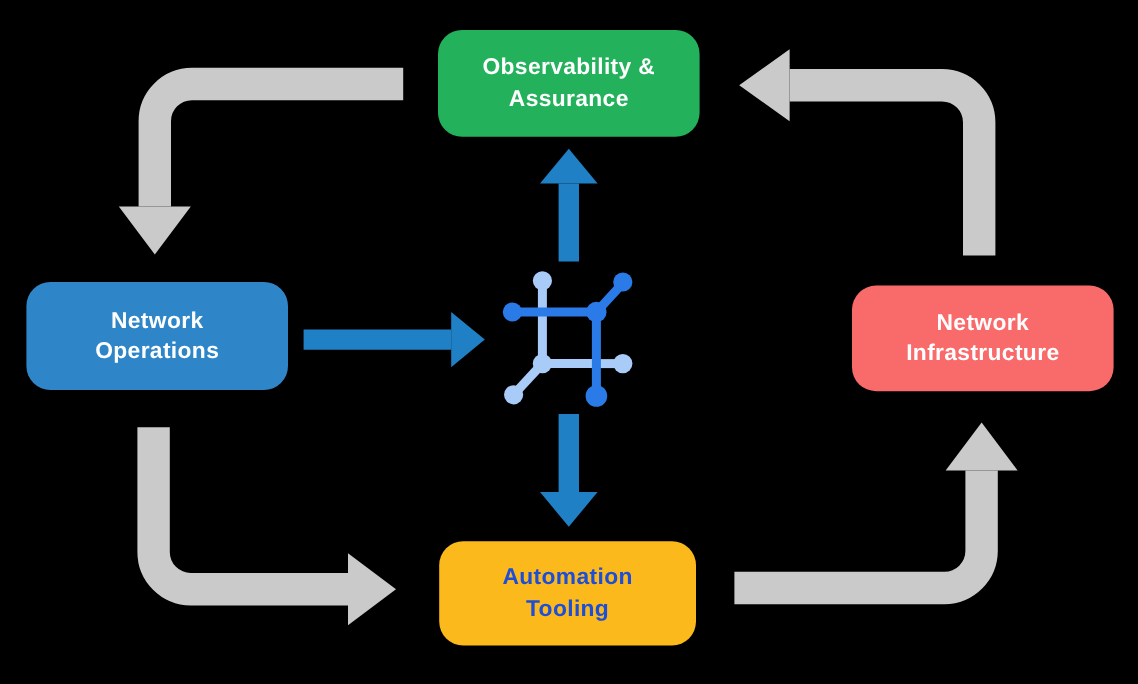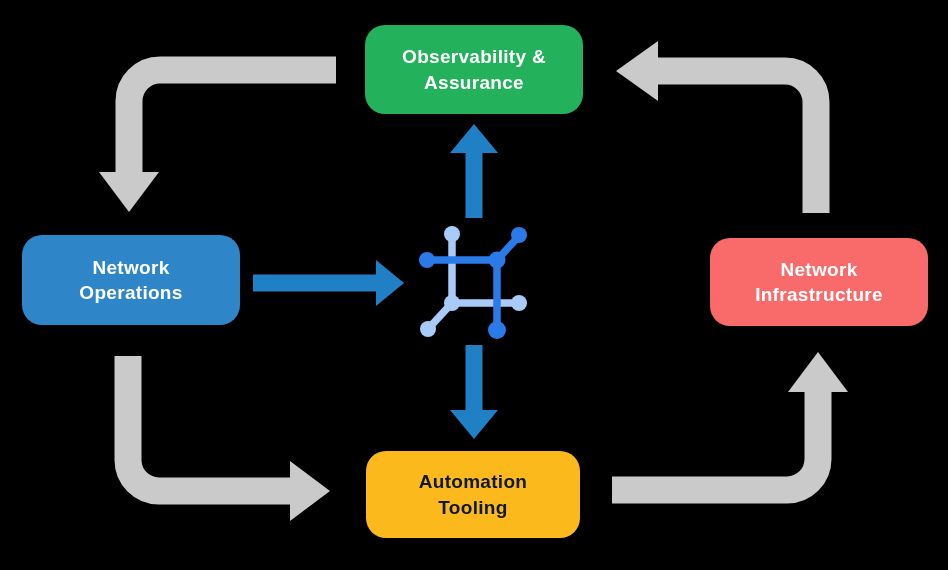--- a/index.html
+++ b/index.html
@@ -121,17 +121,17 @@
     <span class="node-label" style="color: rgb(255, 255, 255);">Network
 Operations</span>
   </div>
 
   <div class="node node-infrastructure" style="background-color: rgb(249, 106, 106);">
     <span class="node-label" style="color: rgb(255, 255, 255);">Network
 Infrastructure</span>
   </div>
 
   <div class="node node-automation" style="background-color: rgb(252, 185, 27);">
-    <span class="node-label" style="color: #0f172a;">Automation
+    <span class="node-label" style="color: #1d4ed8;">Automation
 Tooling</span>
   </div>
 
 </div>
 
 </body></html>

